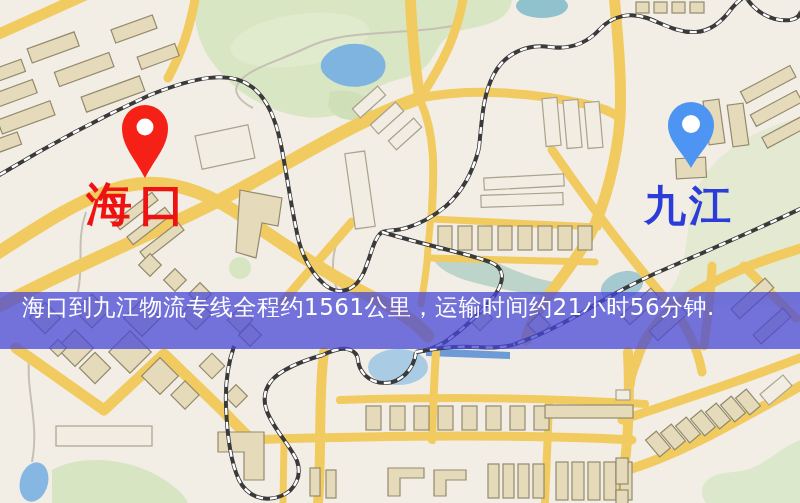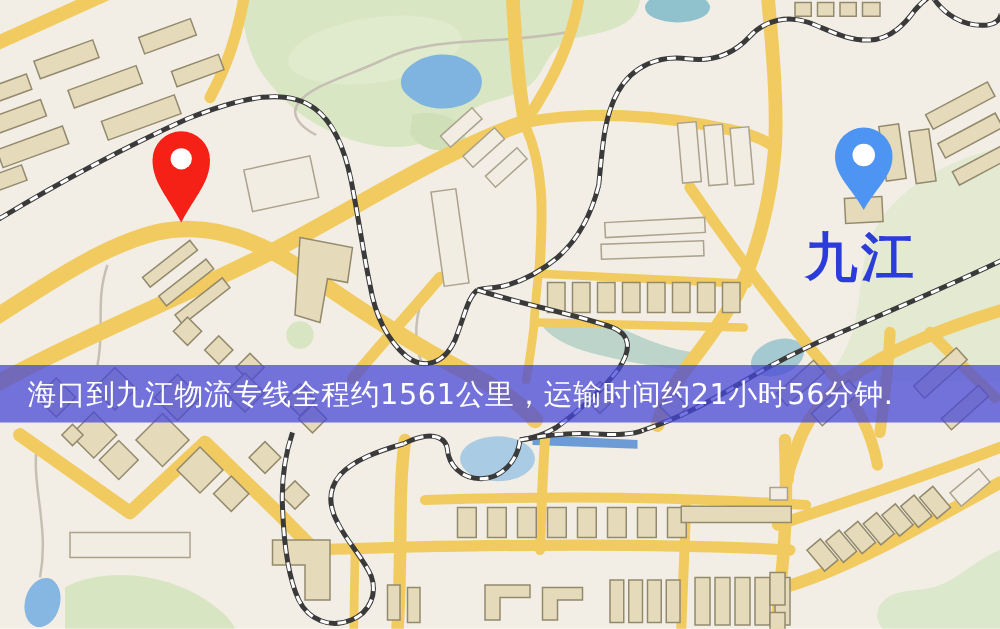--- a/index.html
+++ b/index.html
@@ -14,22 +14,22 @@
   .bld{fill:#e5dbba;stroke:#938a6e;stroke-width:1.2;}
   .bldw{fill:#f1ede3;stroke:#aaa28c;stroke-width:1.2;}
   .trail{fill:none;stroke:#c6c0b4;stroke-width:2;}
   .city-label{
     position:absolute;font-weight:bold;line-height:1;pointer-events:none;
     font-family:"DejaVu Serif","Liberation Serif",serif;
   }
   .label-haikou{left:86px;top:181px;font-size:46px;letter-spacing:7px;}
   .label-jiujiang{left:644px;top:185px;font-size:42px;letter-spacing:3px;}
   .banner{
-    position:absolute;left:0;top:292px;width:800px;height:46px;
-    display:flex;align-items:center;
+    position:absolute;left:0;top:292px;width:800px;height:57px;
+    display:flex;align-items:flex-start;
   }
   .banner-text{
     padding-left:22px;font-size:23px;letter-spacing:0.5px;white-space:nowrap;
   }
 </style>
 </head>
 <body>
 
 <div class="stage">
 
@@ -232,20 +232,21 @@
     <path d="M145,178 C134,157 122,146 122,128 A23,23 0 1 1 168,128 C168,146 156,157 145,178 Z" fill="#f52116"></path>
     <circle cx="145" cy="127" r="8.5" fill="#ffffff"></circle>
   </g>
 
   <g>
     <path d="M691,168 C681,150 668,141 668,125 A23,23 0 1 1 714,125 C714,141 701,150 691,168 Z" fill="#4e95f3"></path>
     <circle cx="691" cy="124" r="9" fill="#ffffff"></circle>
   </g>
 </svg>
 
+<div class="city-label label-haikou" style="color: rgb(238, 18, 18);">海口</div>
 
 <div class="city-label label-jiujiang" style="color: rgb(43, 60, 219);">九江</div>
 
 <div class="banner" style="background-color: rgba(70, 70, 216, 0.74);">
   <span class="banner-text" style="color: rgb(255, 255, 255);">海口到九江物流专线全程约1561公里，运输时间约21小时56分钟.</span>
 </div>
 
 </div>
 
 </body></html>

